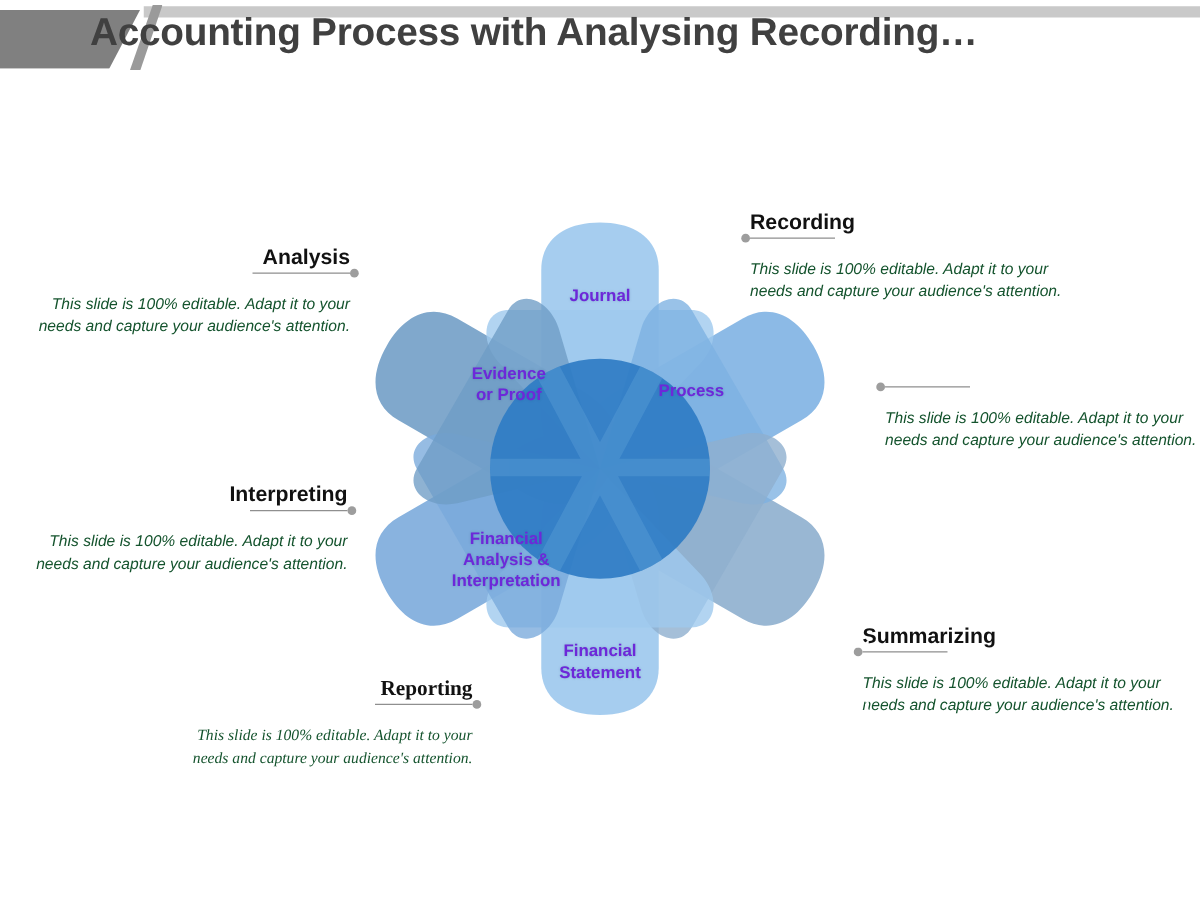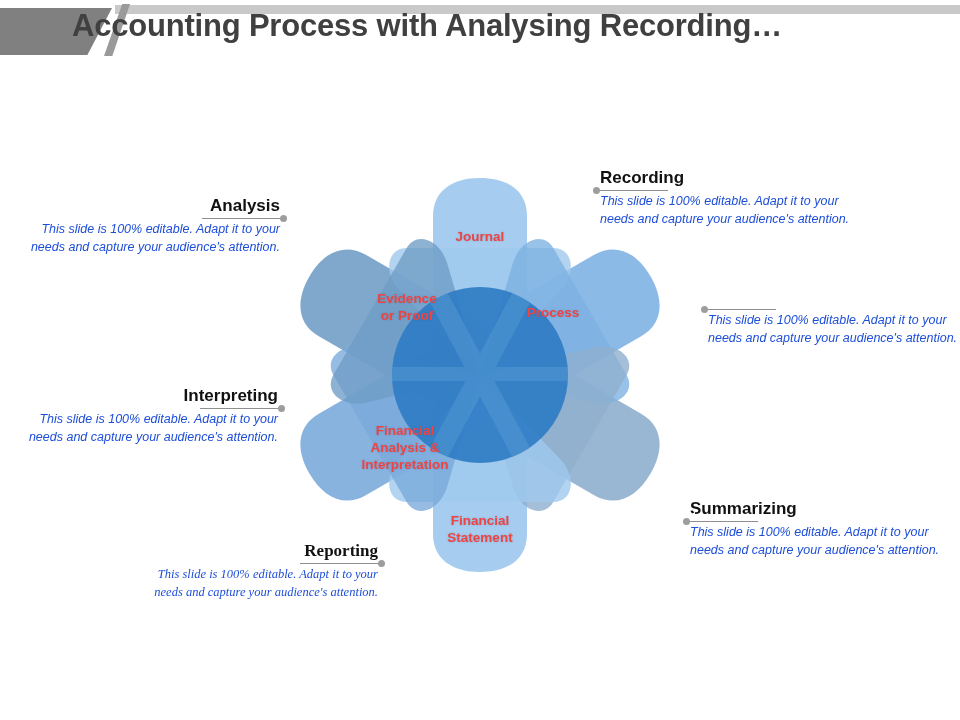--- a/index.html
+++ b/index.html
@@ -44,22 +44,22 @@
   }
   .callout .c-rule{
     height:1px;background:#8f8f8f;margin-top:2px;
     position:relative;
   }
   .callout .c-dot{
     position:absolute;top:-3px;width:7px;height:7px;
     border-radius:50%;background:#9d9d9d;
   }
   .callout .c-body{
-    margin-top:2px;
-    font-size:12.5px;font-style:italic;color:#1d4ed8;
+    margin-top:16px;
+    font-size:12.5px;font-style:italic;color:#14532d;
     line-height:17.5px;
   }
 
   
   .callout.left{text-align:right;}
   .callout.left .c-rule{width:78px;margin-left:auto;}
   .callout.left .c-dot{right:-7px;}
 
   
   .callout.right{text-align:left;}
@@ -74,21 +74,21 @@
   #callout-classifying {left:708px; top:307px; width:250px;}
   #callout-summarizing {left:690px; top:499px; width:250px;}
 
   
   #flower{
     position:absolute;left:265px;top:160px;width:430px;height:430px;
   }
   #flower svg{display:block;}
   .petal-label{
     position:absolute;
-    color:#ef4444;font-weight:700;font-size:13.5px;
+    color:#6d28d9;font-weight:700;font-size:13.5px;
     line-height:17px;text-align:center;text-shadow:0 0 2px rgba(30,70,120,.25);
     pointer-events:none;width:140px;
   }
   #lbl-journal    {left:145px; top:68px;}
   #lbl-ledger     {left:218px; top:144px;}
   #lbl-trial      {left:218px; top:268px;}
   #lbl-statement  {left:145px; top:352px;}
   #lbl-analysis   {left:70px;  top:262px;}
   #lbl-evidence   {left:72px;  top:130px;}
 </style>

